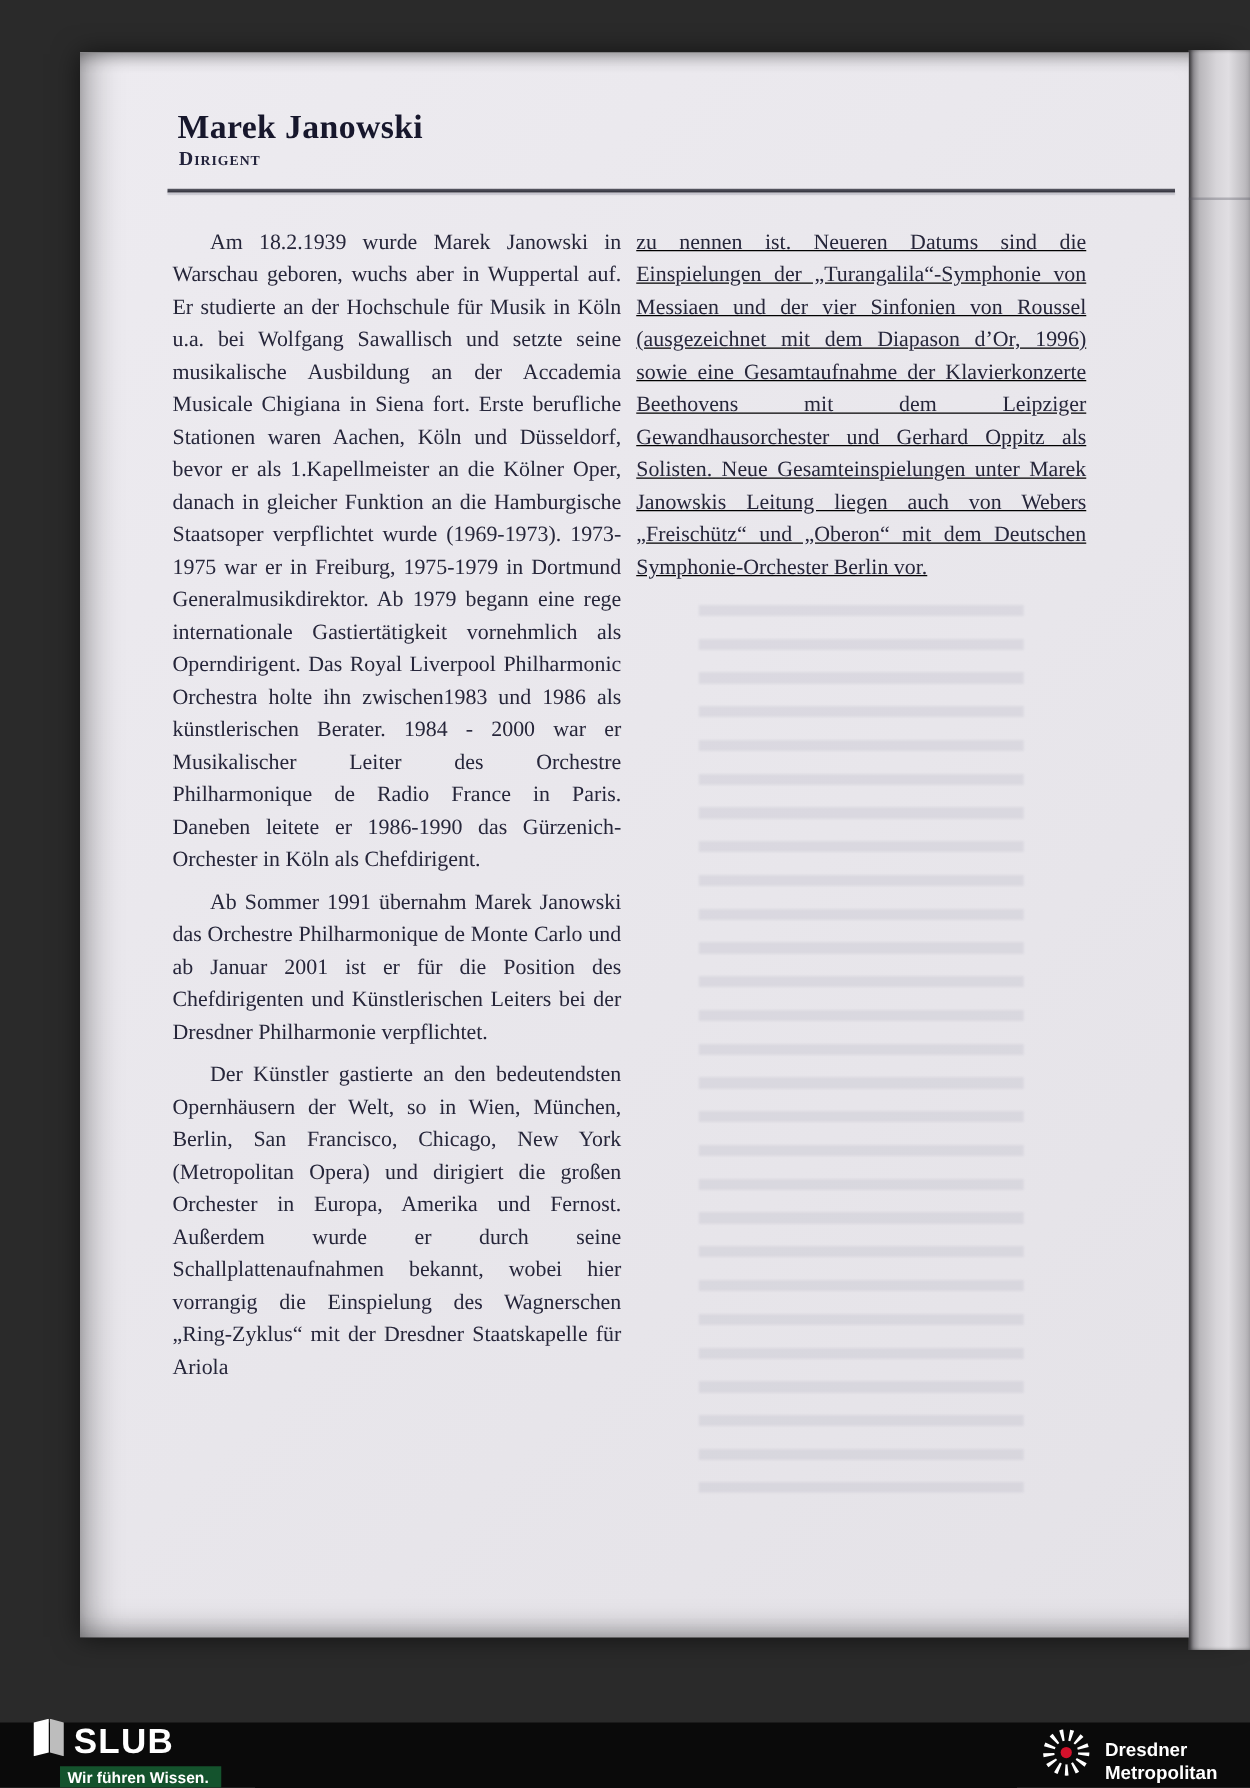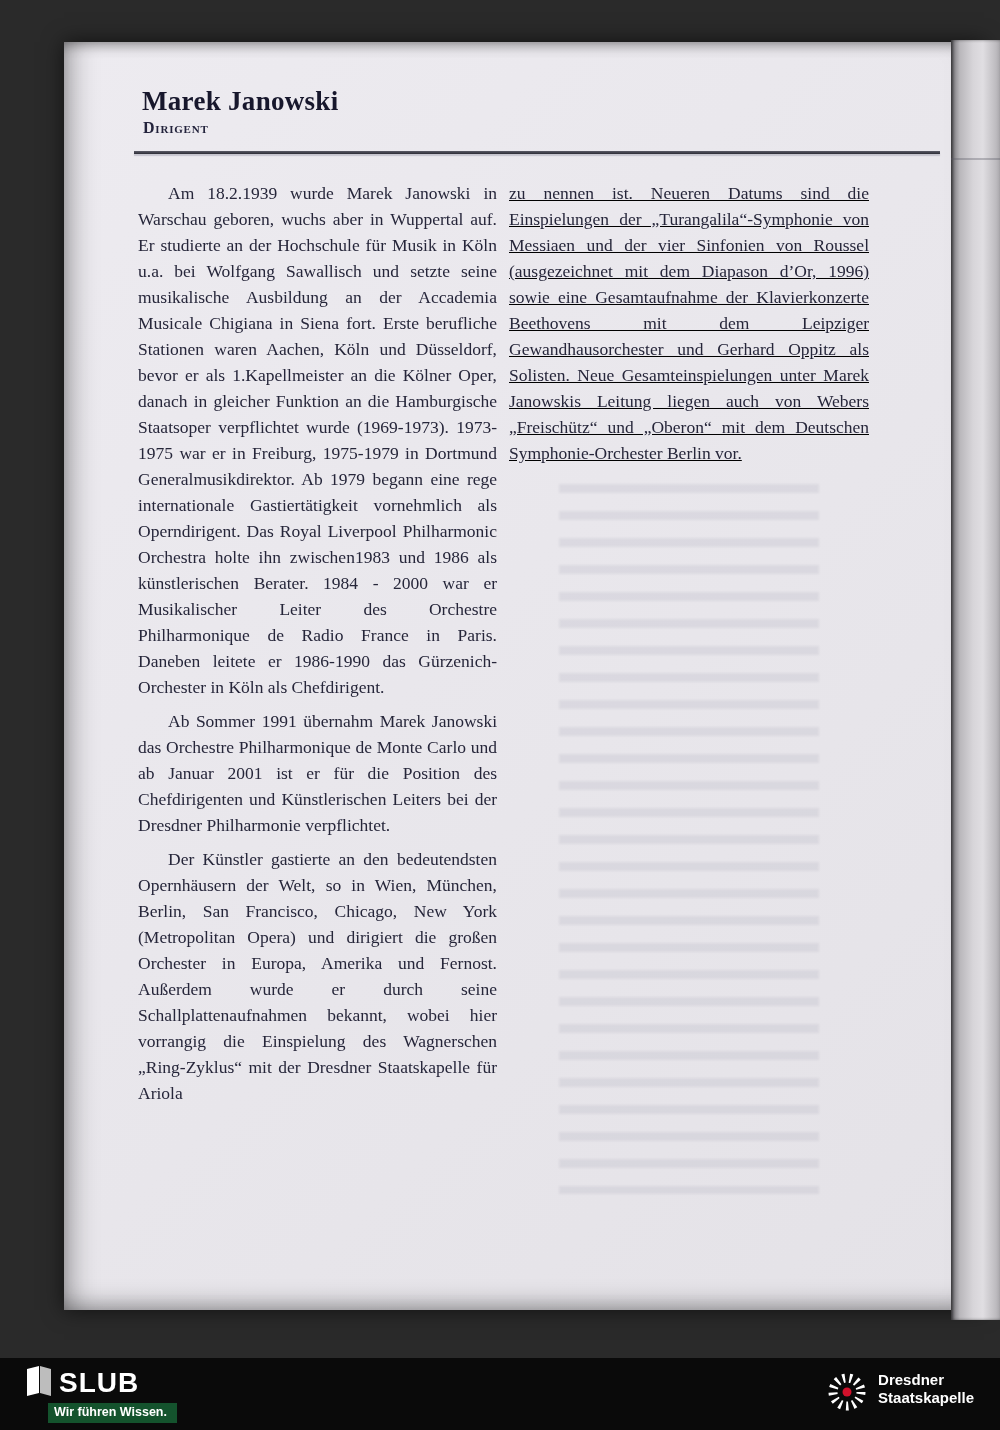--- a/index.html
+++ b/index.html
@@ -88,21 +88,21 @@
   }
   .next-page-edge .faint-line {
     position:absolute; left:0; right:0; top:118px;
     height:2px; background:rgba(90,90,100,0.35);
   }
 
   
   .viewer-footer {
     position:absolute;
     left:0; bottom:0;
-    width:100%; height:72px;
+    width:100%; height:52px;
     background:#0a0a0a;
     display:flex;
     align-items:center;
     justify-content:space-between;
     padding:0 26px;
     box-sizing:border-box;
     font-family:"Liberation Sans","DejaVu Sans",sans-serif;
   }
   .slub-block { display:flex; flex-direction:column; }
   .slub-row { display:flex; align-items:center; gap:7px; }
@@ -118,21 +118,21 @@
     align-self:flex-start;
     margin-top:3px;
     margin-left:22px;
     background:#14532d;
     color:#ffffff;
     font-size:12.5px;
     font-weight:bold;
     padding:2px 10px 3px 6px;
     line-height:15px;
   }
-  .dp-block { display:flex; align-items:flex-start; gap:10px; }
+  .dp-block { display:flex; align-items:flex-end; gap:10px; }
   .dp-text {
     color:#ffffff;
     font-size:15px;
     font-weight:bold;
     line-height:18px;
   }
 </style>
 </head>
 <body>
 
@@ -179,17 +179,17 @@
 
   <div class="dp-block">
     <span>
       <svg width="42" height="42" viewBox="0 0 42 42" aria-hidden="true">
         <circle cx="21" cy="21" r="14" fill="none" stroke="#ffffff" stroke-width="9" stroke-dasharray="2.4 4.4"></circle>
         <circle cx="21" cy="21" r="4.5" fill="#d2112b"></circle>
       </svg>
     </span>
     <div class="dp-text">
       <div>Dresdner</div>
-      <div>Staatskapelle</div>
+      <div>Metropolitan</div>
     </div>
   </div>
 
 </footer>
 
 </body></html>

